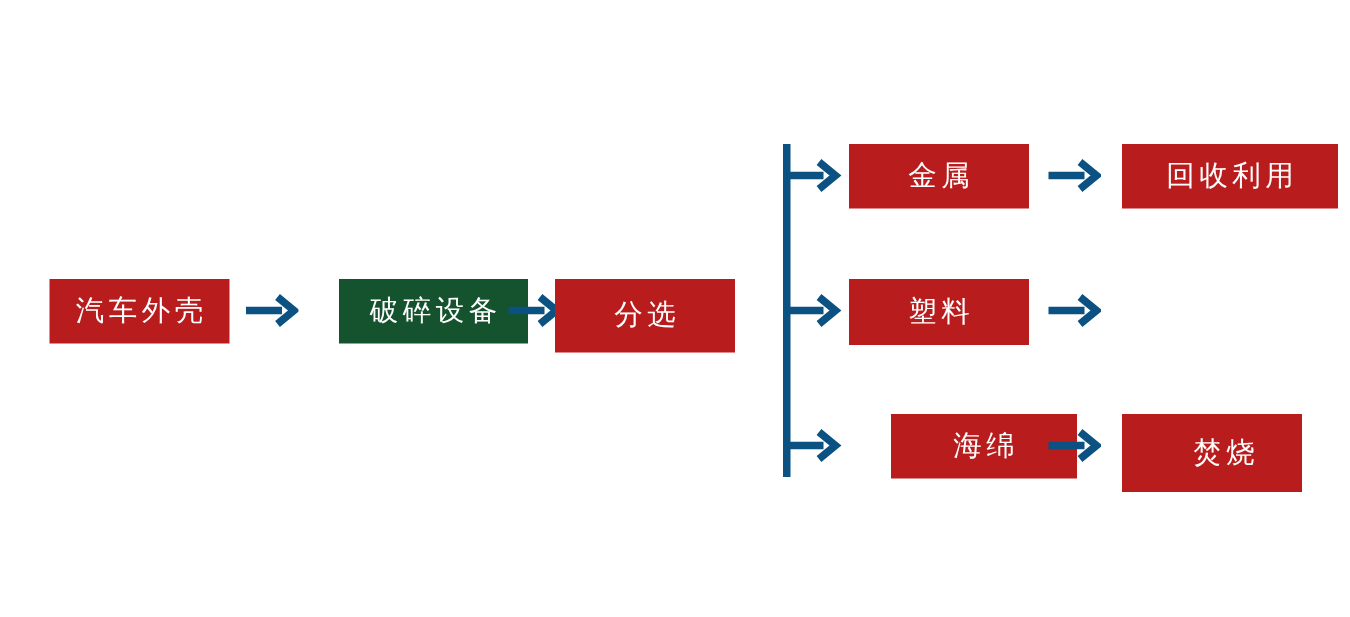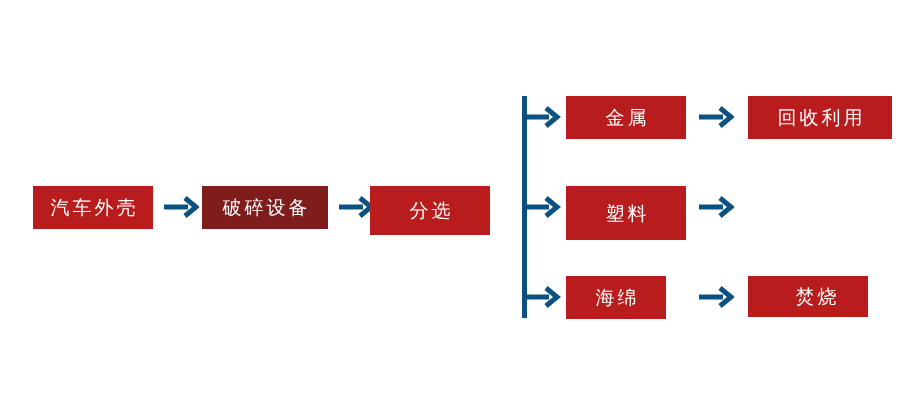--- a/index.html
+++ b/index.html
@@ -26,36 +26,36 @@
     color: #ffffff;
     font-size: 19px;
     letter-spacing: 3px;
     text-indent: 3px;
     line-height: 1;
     white-space: nowrap;
     box-sizing: border-box;
     font-weight: 400;
   }
   .node.blue   { background: #b91c1c; }
-  .node.red    { background: #7f1d1d; }
+  .node.red    { background: #14532d; margin-left: 24px; }
 
   
   .n-shell   { left: 33px;  top: 186px; width: 120px; height: 43px; }
   .n-crush   { left: 202px; top: 186px; width: 126px; height: 43px; }
   .n-sort    { left: 370px; top: 186px; width: 120px; height: 49px; }
 
   
   .n-metal   { left: 566px; top: 96px;  width: 120px; height: 43px; }
-  .n-plastic { left: 566px; top: 186px; width: 120px; height: 54px; }
-  .n-sponge  { left: 566px; top: 276px; width: 100px; height: 43px; text-align: center; }
+  .n-plastic { left: 566px; top: 186px; width: 120px; height: 44px; }
+  .n-sponge  { left: 594px; top: 276px; width: 124px; height: 43px; text-align: center; }
 
   
   .n-recycle { left: 748px; top: 96px;  width: 144px; height: 43px; }
   .n-repla   { left: 748px; top: 186px; width: 120px; height: 43px; }
-  .n-burn    { left: 748px; top: 276px; width: 120px; height: 41px; padding-left: 16px; }
+  .n-burn    { left: 748px; top: 276px; width: 120px; height: 52px; padding-left: 16px; }
 
   
   .arrow {
     position: absolute;
     width: 36px;
     height: 26px;
   }
   .arrow svg { display: block; width: 100%; height: 100%; }
 
   .a-shell-crush { left: 163px; top: 194px; }

